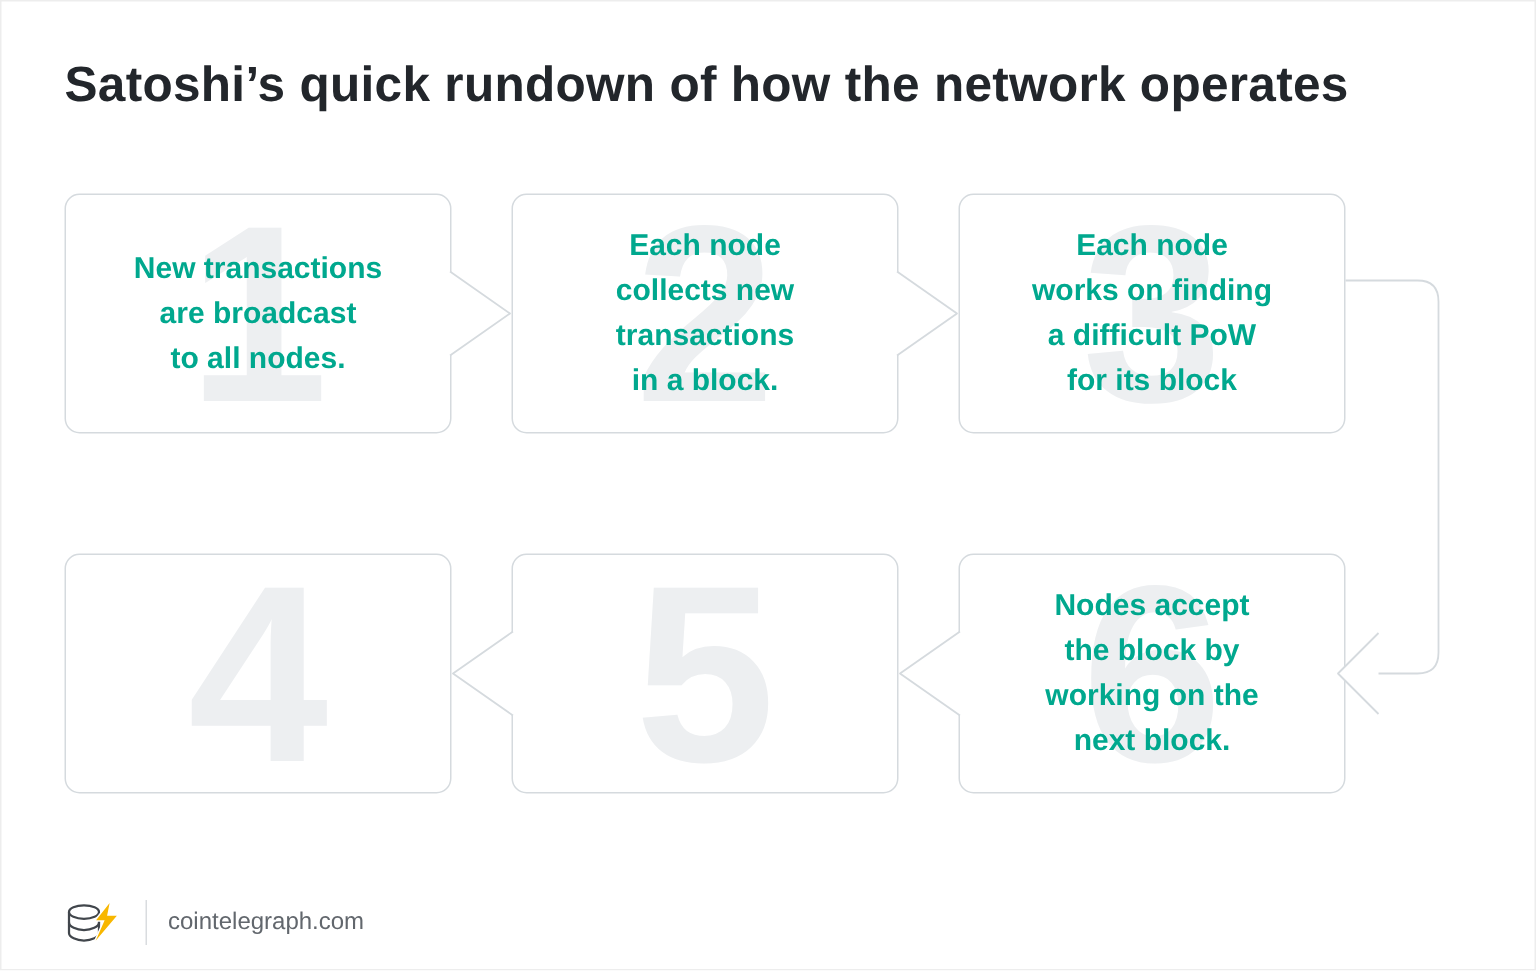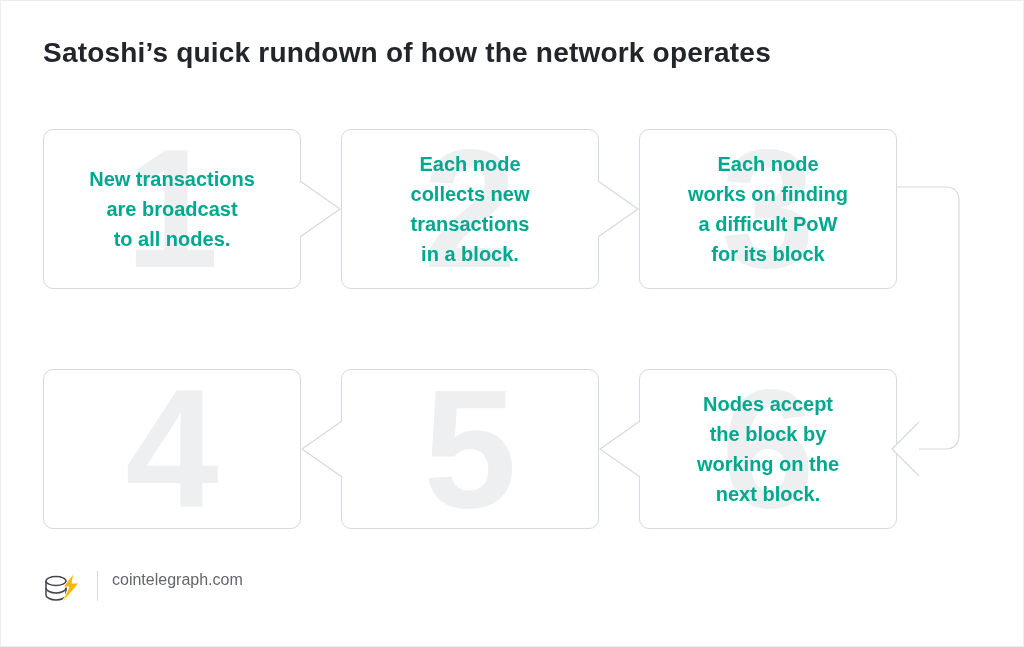--- a/index.html
+++ b/index.html
@@ -3,21 +3,21 @@
 <meta charset="utf-8">
 <style>
   * { margin:0; padding:0; box-sizing:border-box; }
   html,body { background:#ffffff; font-family:"Liberation Sans", sans-serif; }
   .canvas {
     position:relative; width:1024px; height:647px;
     background:#ffffff; border:1px solid #ededed; overflow:hidden;
   }
   .title {
     position:absolute; left:42px; top:36px;
-    font-size:28px; font-weight:bold; color:#22262b; letter-spacing:0.2px;
+    font-size:33px; font-weight:bold; color:#22262b; letter-spacing:0.2px;
   }
   .box {
     position:absolute; width:258px; height:160px;
     border:1px solid #d5dade; border-radius:10px;
     display:flex; align-items:center; justify-content:center;
     background:#ffffff; overflow:hidden;
   }
   .box .big-num {
     position:absolute; inset:0;
     display:flex; align-items:center; justify-content:center;
@@ -34,22 +34,22 @@
   .box2 { left:340px; top:128px; }
   .box3 { left:638px; top:128px; }
   .box4 { left:42px;  top:368px; }
   .box5 { left:340px; top:368px; }
   .box6 { left:638px; top:368px; }
   .overlay {
     position:absolute; left:0; top:0; width:1024px; height:647px;
     pointer-events:none; z-index:3;
   }
   .footer {
-    position:absolute; left:42px; top:570px;
-    display:flex; align-items:flex-start; gap:14px; height:36px;
+    position:absolute; left:42px; top:596px;
+    display:flex; align-items:center; gap:14px; height:36px;
   }
   .footer .logo { display:flex; align-items:center; }
   .footer .divider { width:1px; height:30px; background:#d9dcdf; }
   .footer .site { color:#62676d; font-size:16px; }
 </style>
 </head>
 <body>
 
 <div class="canvas">
 

